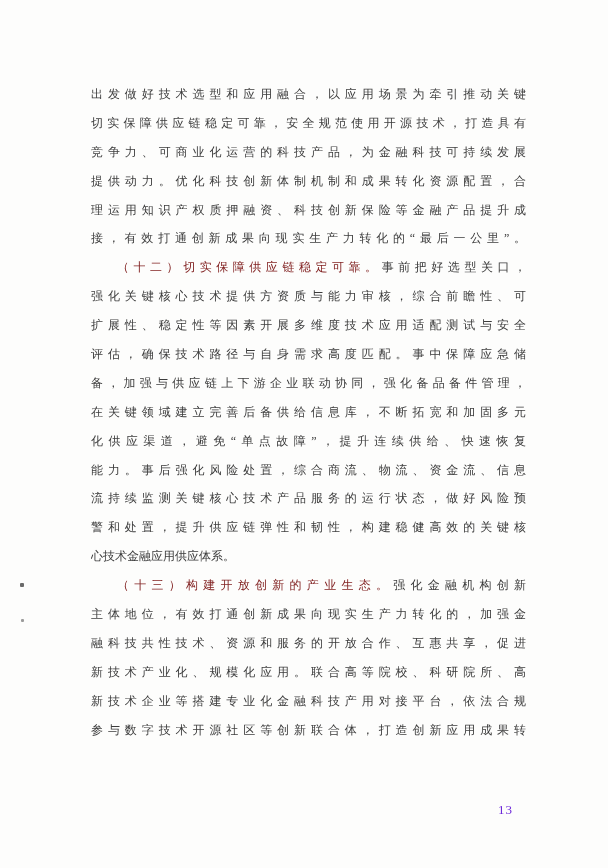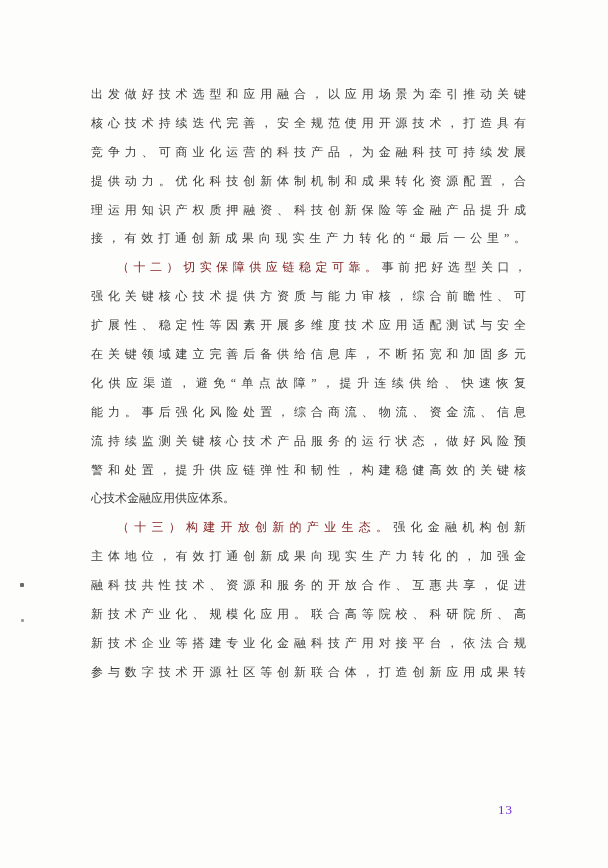--- a/index.html
+++ b/index.html
@@ -68,28 +68,30 @@
     height: 3px;
     background: #9b9b9b;
   }
 </style>
 </head>
 <body>
 
 <div class="page">
   <div class="text-block">
       <div class="line"><span class="seg">出发做好技术选型和应用融合，以应用场景为牵引推动关键</span></div>
-      <div class="line"><span class="seg">核心技术持续迭代完善，安全规范使用开源技术，打造具有</span></div>
+      <div class="line"><span class="seg">切实保障供应链稳定可靠，安全规范使用开源技术，打造具有</span></div>
       <div class="line"><span class="seg">竞争力、可商业化运营的科技产品，为金融科技可持续发展</span></div>
       <div class="line"><span class="seg">提供动力。优化科技创新体制机制和成果转化资源配置，合</span></div>
       <div class="line"><span class="seg">理运用知识产权质押融资、科技创新保险等金融产品提升成</span></div>
       <div class="line"><span class="seg">接，有效打通创新成果向现实生产力转化的“最后一公里”。</span></div>
       <div class="line indent"><span class="seg bold">（十二）切实保障供应链稳定可靠。</span><span class="seg">事前把好选型关口，</span></div>
       <div class="line"><span class="seg">强化关键核心技术提供方资质与能力审核，综合前瞻性、可</span></div>
       <div class="line"><span class="seg">扩展性、稳定性等因素开展多维度技术应用适配测试与安全</span></div>
+      <div class="line"><span class="seg">评估，确保技术路径与自身需求高度匹配。事中保障应急储</span></div>
+      <div class="line"><span class="seg">备，加强与供应链上下游企业联动协同，强化备品备件管理，</span></div>
       <div class="line"><span class="seg">在关键领域建立完善后备供给信息库，不断拓宽和加固多元</span></div>
       <div class="line"><span class="seg">化供应渠道，避免“单点故障”，提升连续供给、快速恢复</span></div>
       <div class="line"><span class="seg">能力。事后强化风险处置，综合商流、物流、资金流、信息</span></div>
       <div class="line"><span class="seg">流持续监测关键核心技术产品服务的运行状态，做好风险预</span></div>
       <div class="line"><span class="seg">警和处置，提升供应链弹性和韧性，构建稳健高效的关键核</span></div>
       <div class="line no-fill"><span class="seg">心技术金融应用供应体系。</span></div>
       <div class="line indent"><span class="seg bold">（十三）构建开放创新的产业生态。</span><span class="seg">强化金融机构创新</span></div>
       <div class="line"><span class="seg">主体地位，有效打通创新成果向现实生产力转化的，加强金</span></div>
       <div class="line"><span class="seg">融科技共性技术、资源和服务的开放合作、互惠共享，促进</span></div>
       <div class="line"><span class="seg">新技术产业化、规模化应用。联合高等院校、科研院所、高</span></div>

